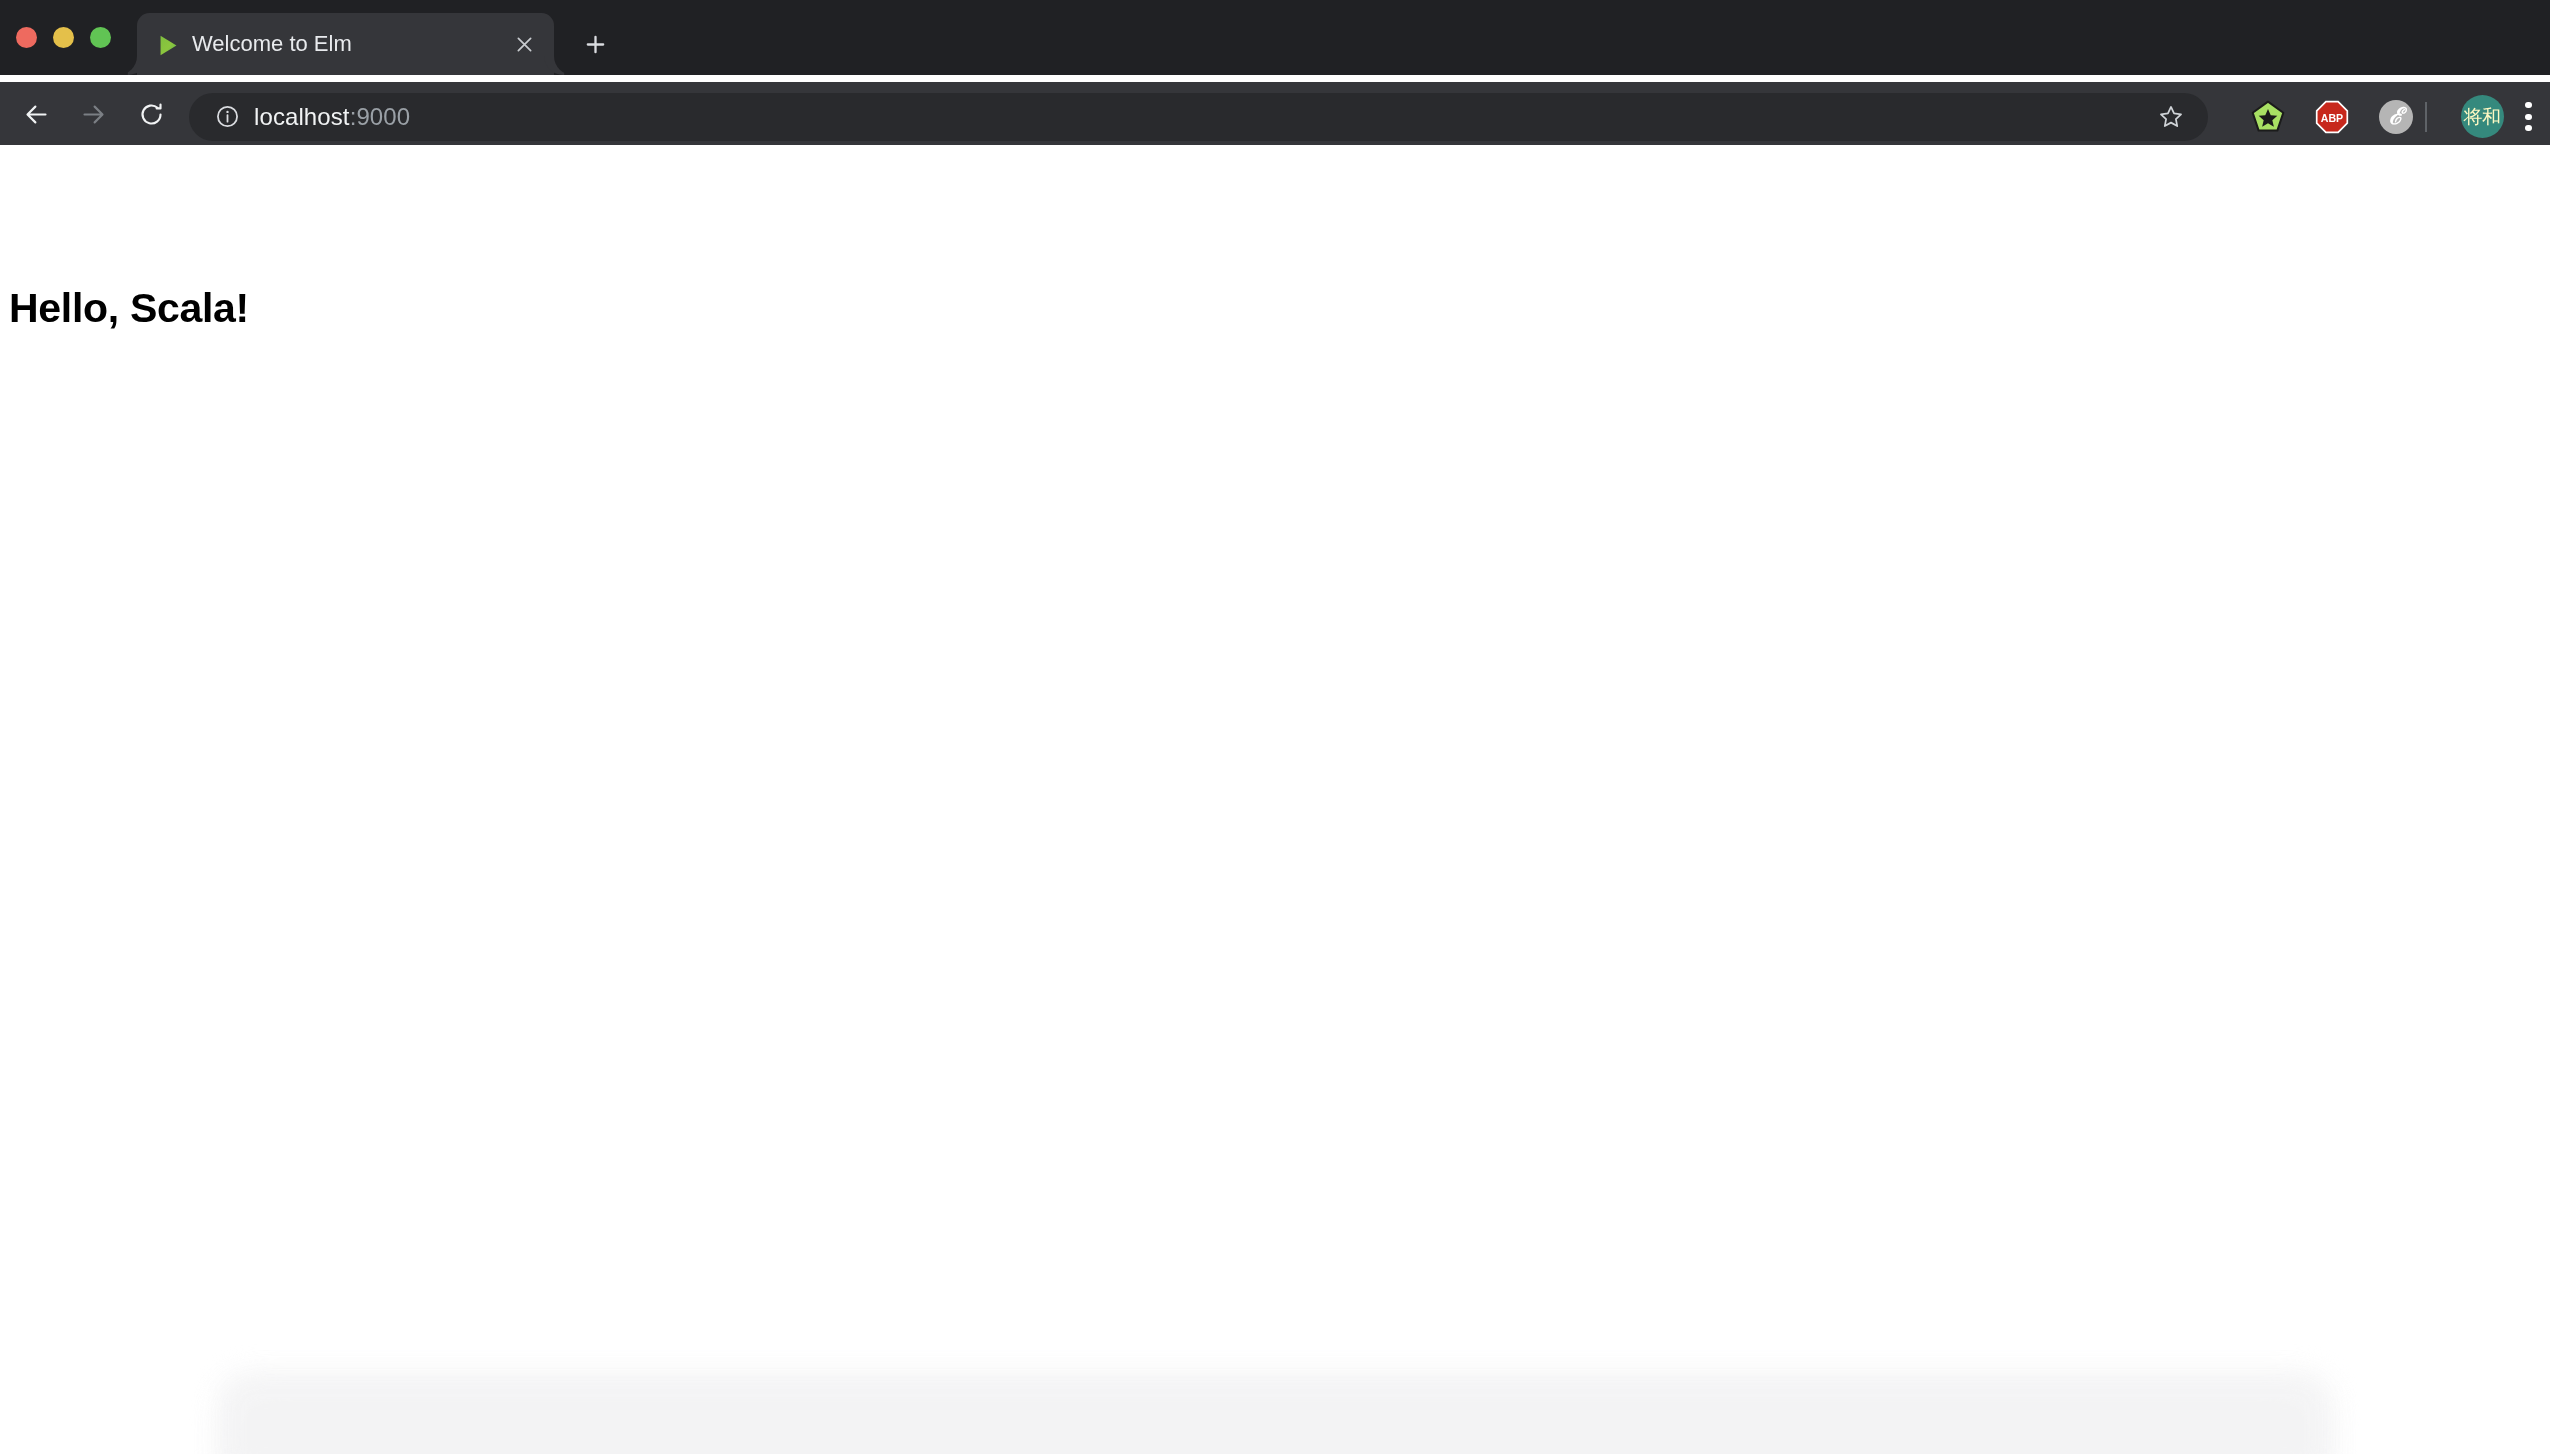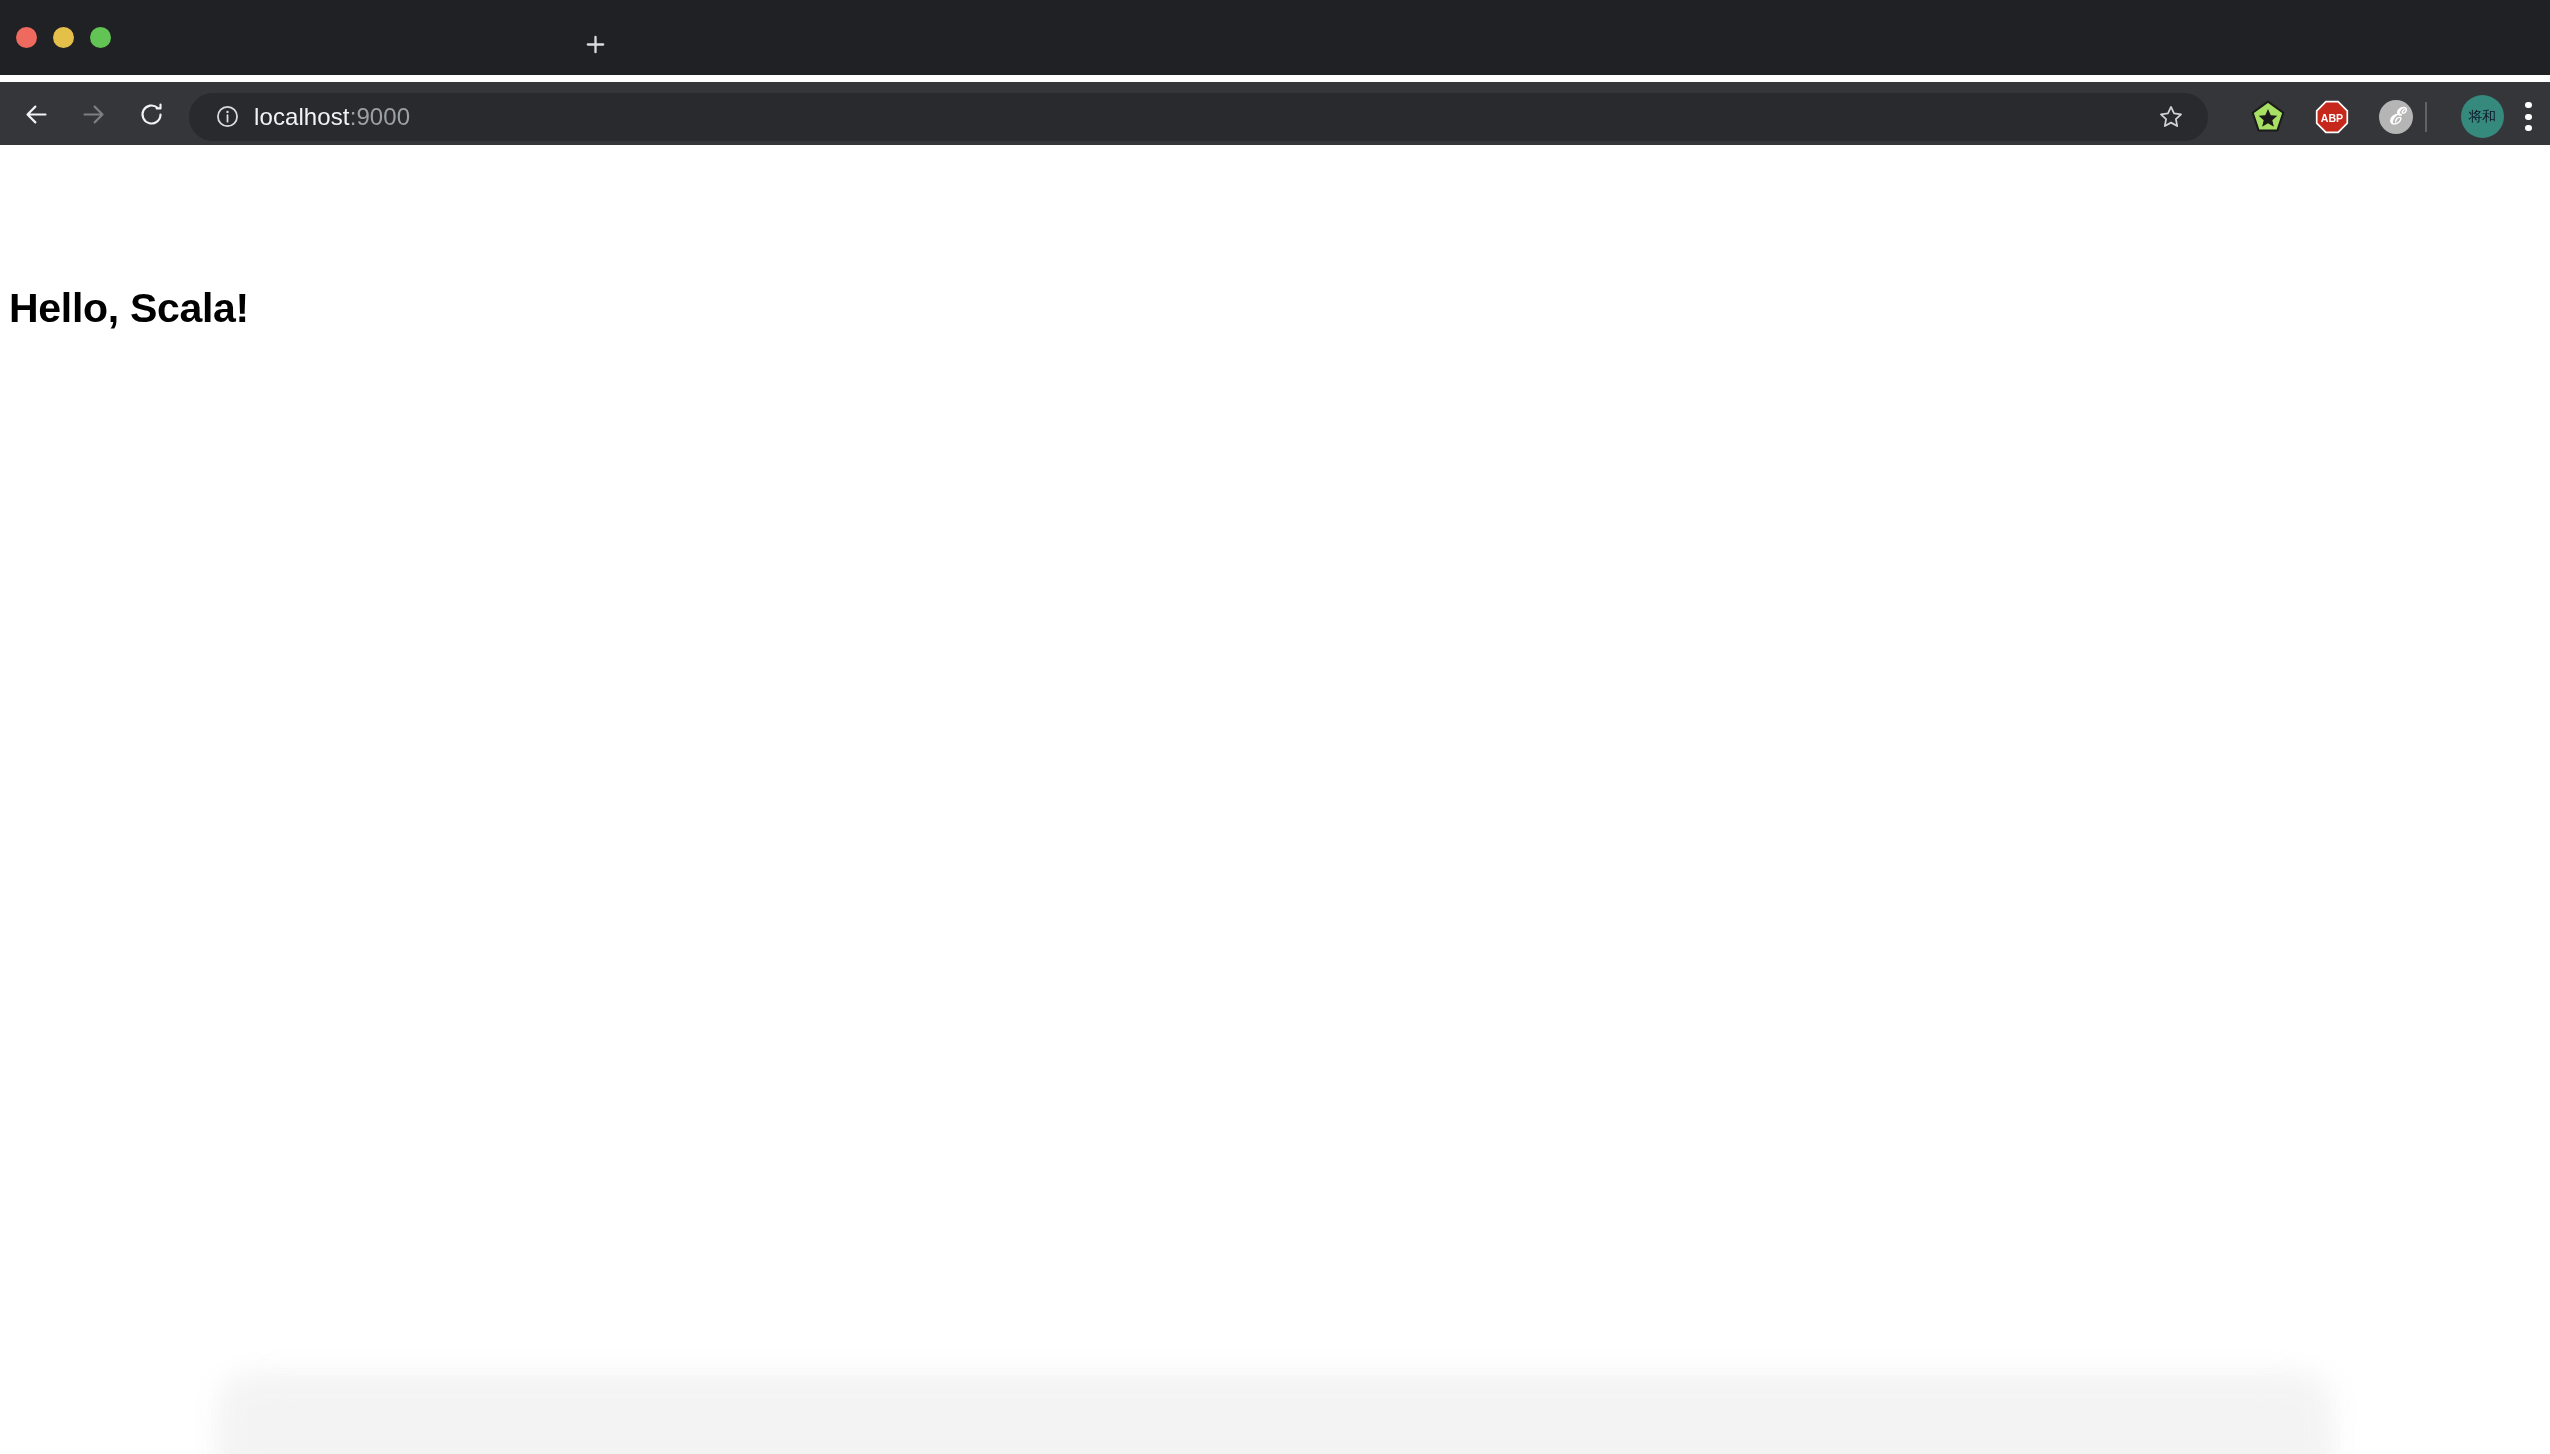--- a/index.html
+++ b/index.html
@@ -210,22 +210,22 @@
     width: 1.8px;
     height: 30px;
     background: #5f6368;
     margin: 0 12.4px;
   }
 
   #profile-avatar {
     width: 43px; height: 43px;
     border-radius: 50%;
     background: #35897d;
-    color: #0f172a;
-    font-size: 14px;
+    color: #fef9c3;
+    font-size: 19px;
     display: flex; align-items: center; justify-content: center;
     letter-spacing: -0.4px;
   }
 
   #chrome-menu {
     width: 50px; height: 48px;
     display: flex; flex-direction: column;
     align-items: center; justify-content: center;
     gap: 5.3px;
   }
@@ -299,20 +299,40 @@
 <div id="window">
 
   <div id="tabstrip">
 
     <div id="traffic-lights">
       <div class="traffic-light" style="background:#EE6A5F;"></div>
       <div class="traffic-light" style="background:#E4C04A;"></div>
       <div class="traffic-light" style="background:#61C454;"></div>
     </div>
 
+    <div id="tab-active">
+      <span id="tab-favicon">
+        <svg viewBox="0 0 26 26" width="23" height="23" xmlns="http://www.w3.org/2000/svg">
+          <defs>
+            <linearGradient id="elmgrad" x1="0" y1="0" x2="1" y2="1">
+              <stop offset="0%" stop-color="#7FBF3F"></stop>
+              <stop offset="55%" stop-color="#8CC63E"></stop>
+              <stop offset="100%" stop-color="#5BB54B"></stop>
+            </linearGradient>
+          </defs>
+          <path d="M4 2 L22 13 L4 24 Z" fill="url(#elmgrad)"></path>
+        </svg>
+      </span>
+      <span id="tab-title">Welcome to Elm</span>
+      <span id="tab-close">
+        <svg viewBox="0 0 24 24" width="21" height="21" xmlns="http://www.w3.org/2000/svg">
+          <path d="M5 5 L19 19 M19 5 L5 19" stroke="#c8cbcf" stroke-width="2" stroke-linecap="round" fill="none"></path>
+        </svg>
+      </span>
+    </div>
 
     <div id="new-tab-button">
       <svg viewBox="0 0 24 24" width="23" height="23" xmlns="http://www.w3.org/2000/svg">
         <path d="M12 4 V20 M4 12 H20" stroke="#dadce0" stroke-width="2.4" stroke-linecap="round" fill="none"></path>
       </svg>
     </div>
   </div>
 
   <div id="toolbar">
 

